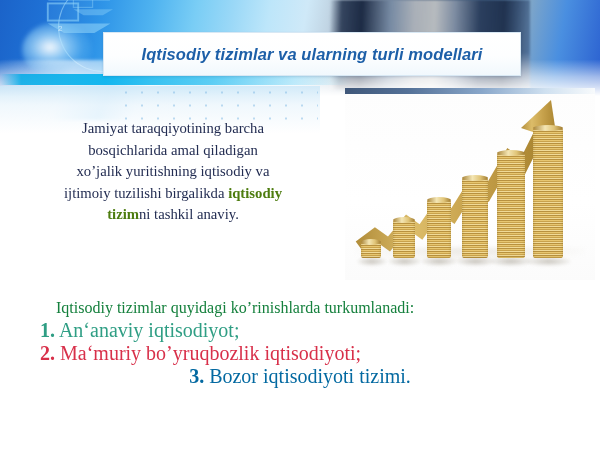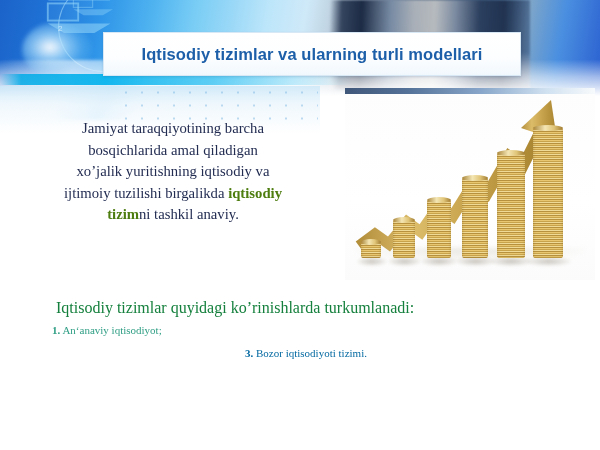--- a/index.html
+++ b/index.html
@@ -186,20 +186,21 @@
   .title-box {
     position: absolute;
     left: 103px; top: 32px;
     width: 418px; height: 44px;
     background: linear-gradient(to bottom, #ffffff 0%, #fdfeff 55%, #f1f8fd 100%);
     border: 1px solid #d8e8f4;
     box-shadow: 0 1px 2px rgba(30,70,120,0.18);
     display: flex;
     align-items: center;
     justify-content: center;
+    font-style: italic;
   }
 
   .title-text {
     font-family: "Liberation Sans", sans-serif;
     font-weight: bold;
     font-size: 16.5px;
     color: #1d5fa8;
     letter-spacing: 0.1px;
     white-space: nowrap;
   }
@@ -319,25 +320,24 @@
     font-family: "Liberation Serif", serif;
     font-weight: normal;
     font-size: 16px;
     line-height: 22px;
     color: #15803d;
     padding-left: 16px;
   }
 
   .list-item {
     font-family: "Liberation Serif", serif;
-    font-size: 11px;
+    font-size: 20px;
     line-height: 23px;
     padding-left: 0px;
     white-space: nowrap;
-    margin-left: 12px;
   }
   .li-num { font-weight: bold; }
 
   .c-green { color: #2f9e84; }
   .c-red   { color: #d8304a; }
   .c-blue  { color: #0369a1; text-align: center; }
 </style>
 </head>
 <body>
 
@@ -401,20 +401,24 @@
   </div>
 
   <div class="list-block">
     <div class="list-head">Iqtisodiy tizimlar quyidagi ko’rinishlarda turkumlanadi:</div>
 
     <div class="list-item c-green">
       <span class="li-num">1.</span>
       <span>An‘anaviy iqtisodiyot;</span>
     </div>
 
+    <div class="list-item c-red">
+      <span class="li-num">2.</span>
+      <span>Ma‘muriy bo’yruqbozlik iqtisodiyoti;</span>
+    </div>
 
     <div class="list-item c-blue">
       <span class="li-num">3.</span>
       <span>Bozor  iqtisodiyoti tizimi.</span>
     </div>
   </div>
 
 </div>
 
 </body></html>

